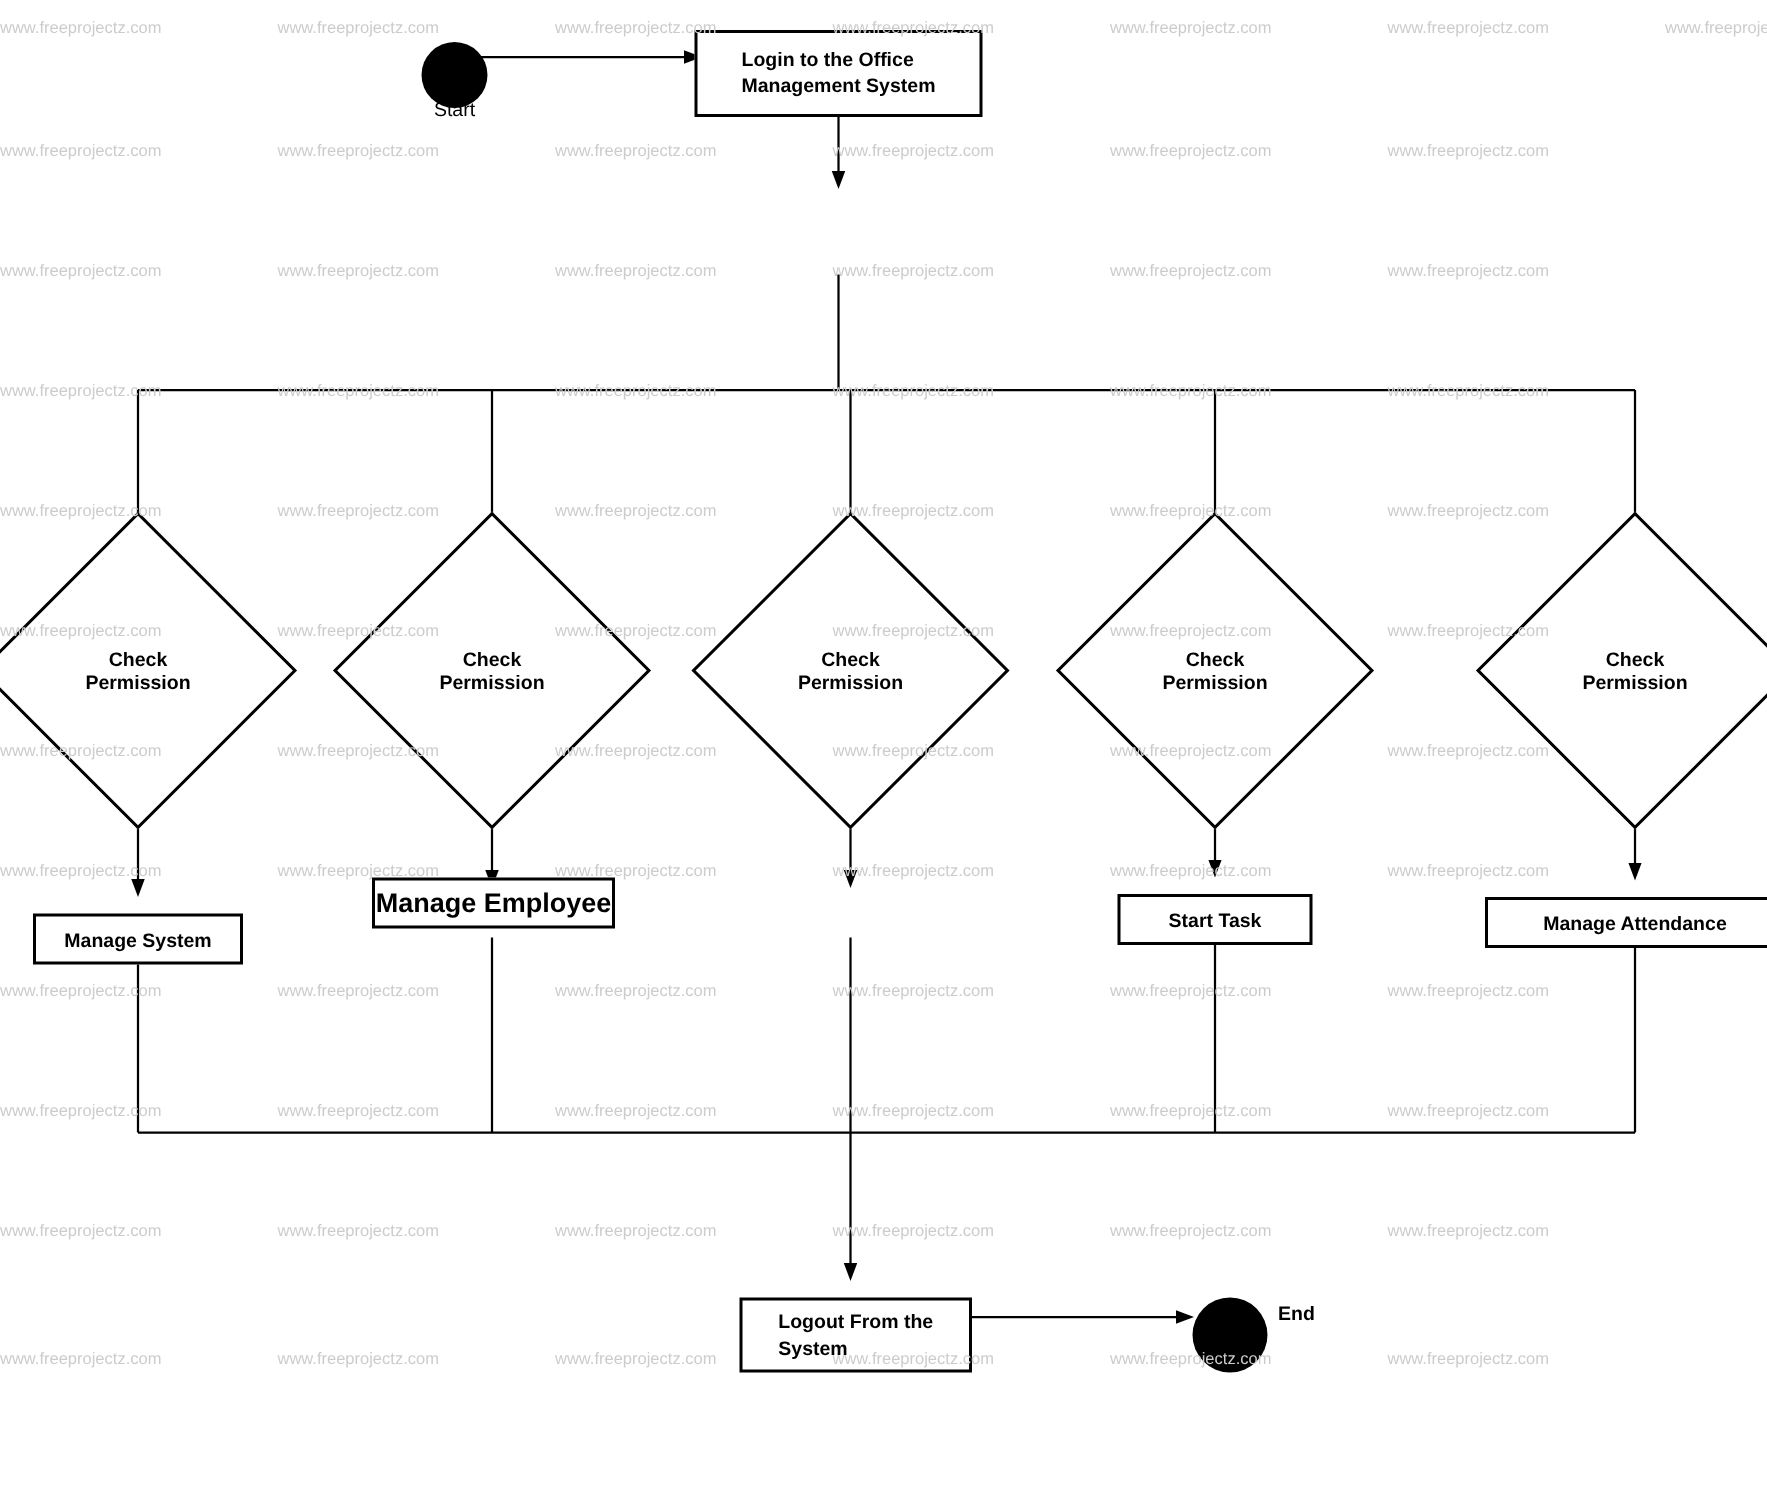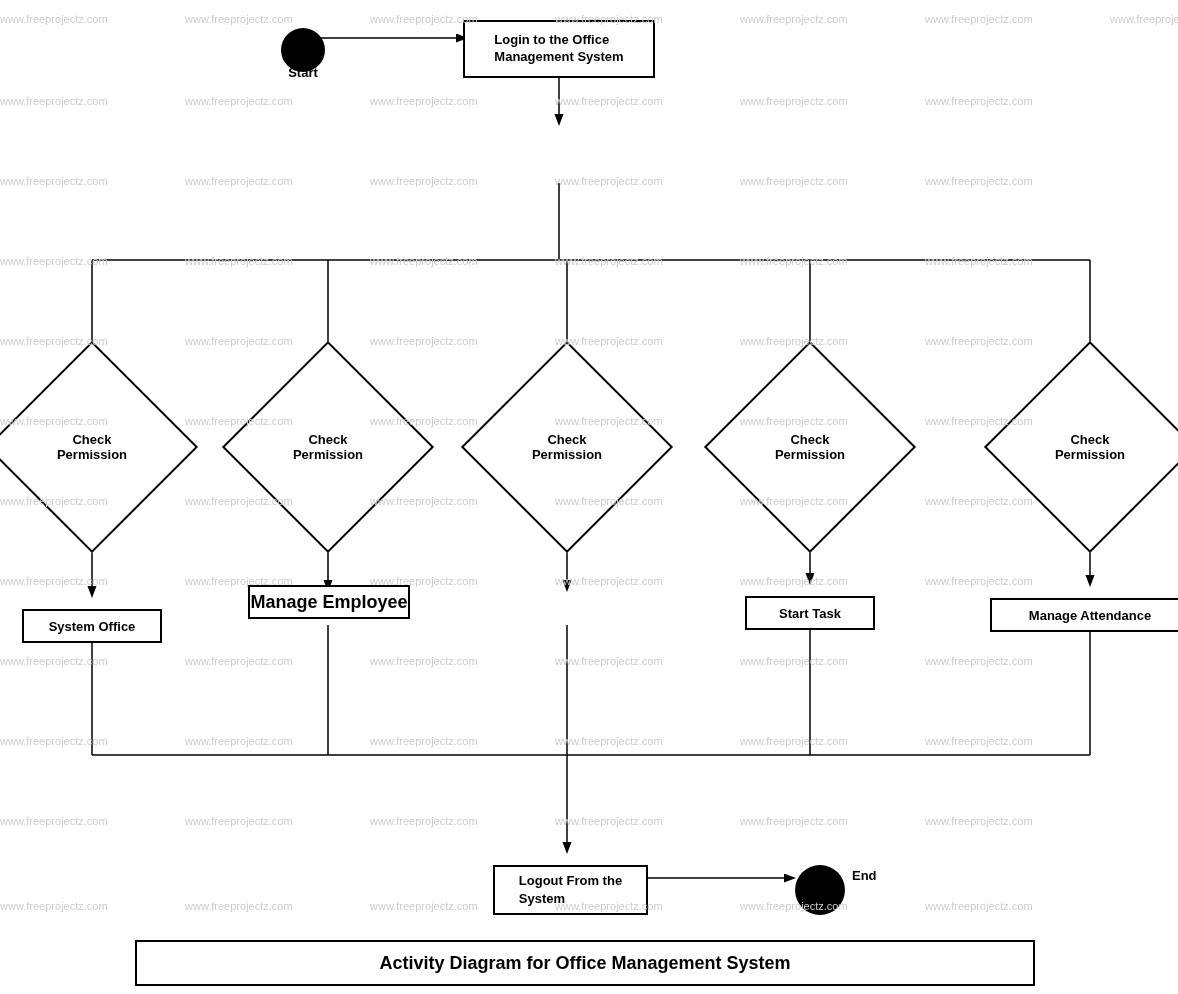--- a/index.html
+++ b/index.html
@@ -227,21 +227,21 @@
 
     <line x1="567" y1="755" x2="567" y2="851" stroke="#000" stroke-width="1.5" marker-end="url(#arrow)"></line>
 
     <line x1="648" y1="878" x2="793" y2="878" stroke="#000" stroke-width="1.5" marker-end="url(#arrow)"></line>
 
   </svg>
 
   <div class="shape circle-shape" style="position:absolute; width:44px; height:44px; left:281px; top:16px;">
   </div>
 
-  <div class="label-text" style="position:absolute; left:281px; top:65px; width:44px; text-align:center; font-weight:bold; font-size:13px;">Start</div>
+  <div class="label-text" style="position:absolute; left:281px; top:65px; width:44px; text-align:center; font-weight:normal; font-size:13px;">Start</div>
 
   <div class="shape rect-shape" style="position:absolute; left:463px; top:8px; width:192px; height:58px; font-weight:bold; font-size:13px; line-height:1.3;">
     Login to the Office<br>Management System
   </div>
 
 
   <div style="position:absolute; left:17px; top:372px; width:150px; height:150px;">
     <div style="position:absolute; left:0; top:0; width:150px; height:150px; transform:rotate(45deg); border:2px solid #000; background:#fff;"></div>
     <div style="position:absolute; left:0; top:0; width:150px; height:150px; display:flex; align-items:center; justify-content:center; font-weight:bold; font-size:13px; text-align:center;">Check<br>Permission</div>
   </div>
@@ -260,21 +260,21 @@
     <div style="position:absolute; left:0; top:0; width:150px; height:150px; transform:rotate(45deg); border:2px solid #000; background:#fff;"></div>
     <div style="position:absolute; left:0; top:0; width:150px; height:150px; display:flex; align-items:center; justify-content:center; font-weight:bold; font-size:13px; text-align:center;">Check<br>Permission</div>
   </div>
 
   <div style="position:absolute; left:1015px; top:372px; width:150px; height:150px;">
     <div style="position:absolute; left:0; top:0; width:150px; height:150px; transform:rotate(45deg); border:2px solid #000; background:#fff;"></div>
     <div style="position:absolute; left:0; top:0; width:150px; height:150px; display:flex; align-items:center; justify-content:center; font-weight:bold; font-size:13px; text-align:center;">Check<br>Permission</div>
   </div>
 
   <div class="shape rect-shape" style="position:absolute; left:22px; top:597px; width:140px; height:34px; font-weight:bold; font-size:13px;">
-    System Office
+    Manage System
   </div>
 
   <div class="shape rect-shape" style="position:absolute; left:248px; top:573px; width:162px; height:34px; font-weight:bold; font-size:18px;">
     Manage Employee
   </div>
 
 
   <div class="shape rect-shape" style="position:absolute; left:745px; top:584px; width:130px; height:34px; font-weight:bold; font-size:13px;">
     Start Task
   </div>
@@ -285,17 +285,14 @@
 
   <div class="shape rect-shape" style="position:absolute; left:493px; top:853px; width:155px; height:50px; font-weight:bold; font-size:13px; line-height:1.4;">
     Logout From the<br>System
   </div>
 
   <div class="shape circle-shape" style="position:absolute; width:50px; height:50px; left:795px; top:853px;">
   </div>
 
   <div class="label-text" style="position:absolute; left:852px; top:868px; font-weight:bold; font-size:13px;">End</div>
 
-  <div class="bottom-box" style="position:absolute; left:135px; top:940px; width:900px; height:46px; font-size:18px; font-weight:bold;">
-    Activity Diagram for Office Management System
-  </div>
 
 </div>
 
 </body></html>

